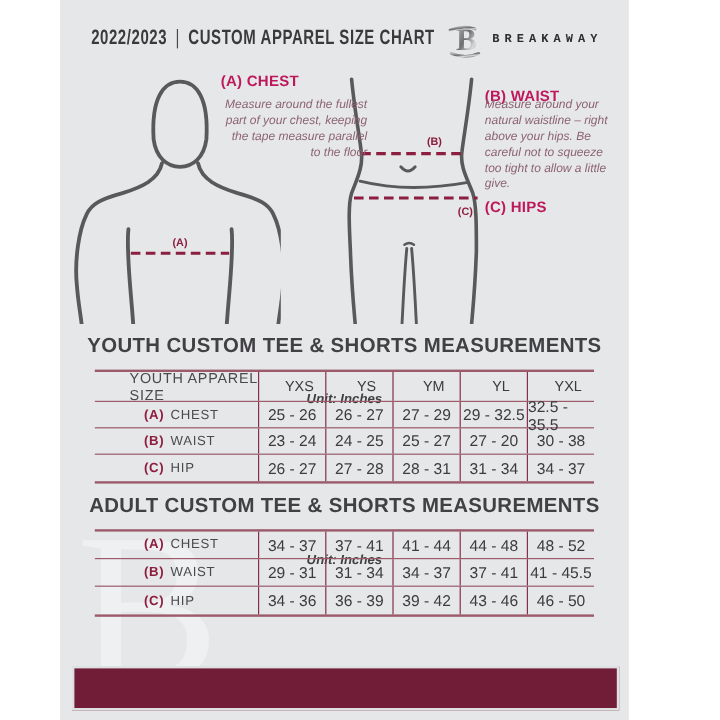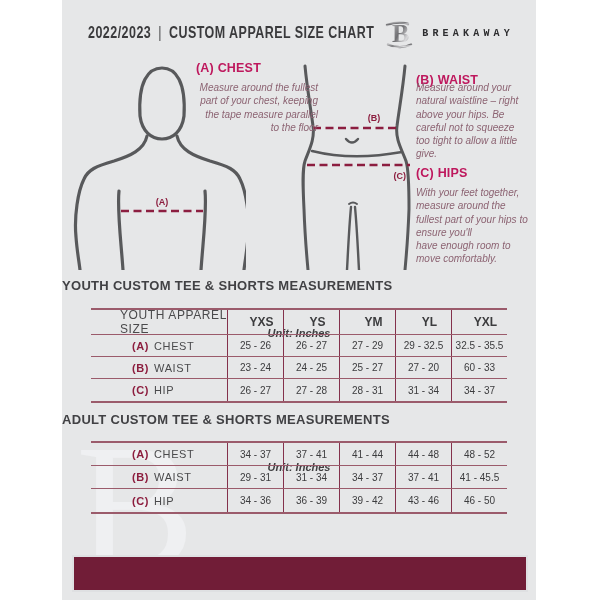--- a/index.html
+++ b/index.html
@@ -2,21 +2,21 @@
 <html><head>
 <meta charset="utf-8">
 <style>
   html,body{margin:0;padding:0;}
   body{
     width:600px;height:600px;background:#ffffff;
     font-family:"Liberation Sans",sans-serif;
     position:relative;overflow:hidden;
   }
   .page{
-    position:absolute;left:62px;top:0;width:474px;height:600px;
+    position:absolute;left:50px;top:0;width:474px;height:600px;
     background:#e6e7e8;overflow:hidden;
   }
   
   .hdr{
     position:absolute;top:23px;left:26px;white-space:nowrap;
     font-weight:700;font-size:16px;letter-spacing:.6px;color:#3a3a3c;
     transform:scale(.78,1.08);transform-origin:left top;
   }
   .hdr .sep{margin:0 9px;font-weight:400;color:#4a4a4c;}
   .brand{
@@ -30,44 +30,44 @@
   .g-head{
     position:absolute;font-size:12.5px;font-weight:800;letter-spacing:.2px;
     color:#be185d;white-space:nowrap;
   }
   .g-body{
     position:absolute;font-size:10px;font-style:italic;color:#8c6372;
     line-height:1.33;white-space:pre-line;
   }
   
   .sec-title{
-    position:absolute;left:0;width:100%;
-    font-size:13px;font-weight:700;letter-spacing:.3px;color:#414144;
+    position:absolute;left:0;width:100%;text-align:center;
+    font-size:17px;font-weight:700;letter-spacing:.3px;color:#414144;
   }
   .sec-unit{
     position:absolute;left:0;width:100%;text-align:center;
     font-size:11px;font-style:italic;font-weight:600;color:#3f3f41;margin-top:35px;
   }
   
   .size-table{
     position:absolute;left:29px;width:416px;z-index:1;
     border-top:2px solid #9b5b6b;border-bottom:2px solid #9b5b6b;
     box-sizing:border-box;
   }
   .t-row{display:flex;align-items:center;border-bottom:1.5px solid #9b5b6b;box-sizing:border-box;}
   .t-row:last-child{border-bottom:none;}
   .youth .t-head{height:25px;} .youth .t-row{height:22px;} .youth .t-head.t-row{height:25px;}
   .adult .t-head{height:26px;} .adult .t-row{height:23px;} .adult .t-head.t-row{height:26px;}
   .cell{box-sizing:border-box;height:100%;display:flex;align-items:center;}
   .c-label{width:136px;padding-left:29px;font-size:12px;letter-spacing:.6px;color:#4a4a4c;}
   .c-label .pfx{font-weight:800;color:#8c1d3e;margin-right:5px;}
   .c-row-label{padding-left:41px;font-size:11px;}
   .c-val{width:56px;justify-content:center;border-left:1.4px solid #84314c;
-         font-size:10px;color:#3c3c3e;}
-  .t-head .c-val{font-weight:700;font-size:12px;padding-left:12px;}
+         font-size:13px;color:#3c3c3e;}
+  .t-head .c-val{font-weight:400;font-size:12px;padding-left:12px;}
   
   .wm{
     position:absolute;left:14px;top:418px;z-index:0;
     font-family:"Liberation Serif",serif;font-size:178px;line-height:1;
     color:#f1f2f4;opacity:.85;user-select:none;
   }
   .footer-bar{
     position:absolute;left:10px;top:555px;width:456px;height:37px;
     background:#711d37;border:2px solid #dfe0e2;box-sizing:border-box;z-index:2;
   }
@@ -126,22 +126,20 @@
     <text x="118" y="121" text-anchor="end" font-size="9" font-weight="bold" fill="#8c1d3e">(C)</text>
   </svg>
 
   <div class="g-head" style="left:134px;top:61px;">(A) CHEST</div>
   <div class="g-body" style="left:134px;top:81px;width:122px;text-align:right;">Measure around the fullest part of your chest, keeping the tape measure parallel to the floor</div>
 
   <div class="g-head" style="left:354px;top:61px;margin-top:12px;">(B) WAIST</div>
   <div class="g-body" style="left:354px;top:81px;width:112px;">Measure around your natural waistline – right above your hips. Be careful not to squeeze too tight to allow a little give.</div>
 
   <div class="g-head" style="left:354px;top:166px;">(C) HIPS</div>
-  <div class="g-body" style="left:354px;top:186px;width:116px;">With your feet together, measure around the fullest part of your hips to ensure you'll
-have enough room to move comfortably.</div>
 
   <div class="wm">B</div>
 
   <div class="sec-title" style="top:278px;">YOUTH CUSTOM TEE &amp; SHORTS MEASUREMENTS</div>
   <div class="sec-unit" style="top:292px;">Unit: Inches</div>
 
   <div class="size-table youth" style="top:308px;">
     <div class="t-row t-head">
       <div class="cell c-label">YOUTH APPAREL SIZE</div>
       <div class="cell c-val">YXS</div>
@@ -163,21 +161,21 @@
     </div>
     <div class="t-row">
       <div class="cell c-label c-row-label">
         <span class="pfx">(B)</span>
         <span>WAIST</span>
       </div>
       <div class="cell c-val">23 - 24</div>
       <div class="cell c-val">24 - 25</div>
       <div class="cell c-val">25 - 27</div>
       <div class="cell c-val">27 - 20</div>
-      <div class="cell c-val">60 - 33</div>
+      <div class="cell c-val">30 - 38</div>
     </div>
     <div class="t-row">
       <div class="cell c-label c-row-label">
         <span class="pfx">(C)</span>
         <span>HIP</span>
       </div>
       <div class="cell c-val">26 - 27</div>
       <div class="cell c-val">27 - 28</div>
       <div class="cell c-val">28 - 31</div>
       <div class="cell c-val">31 - 34</div>

